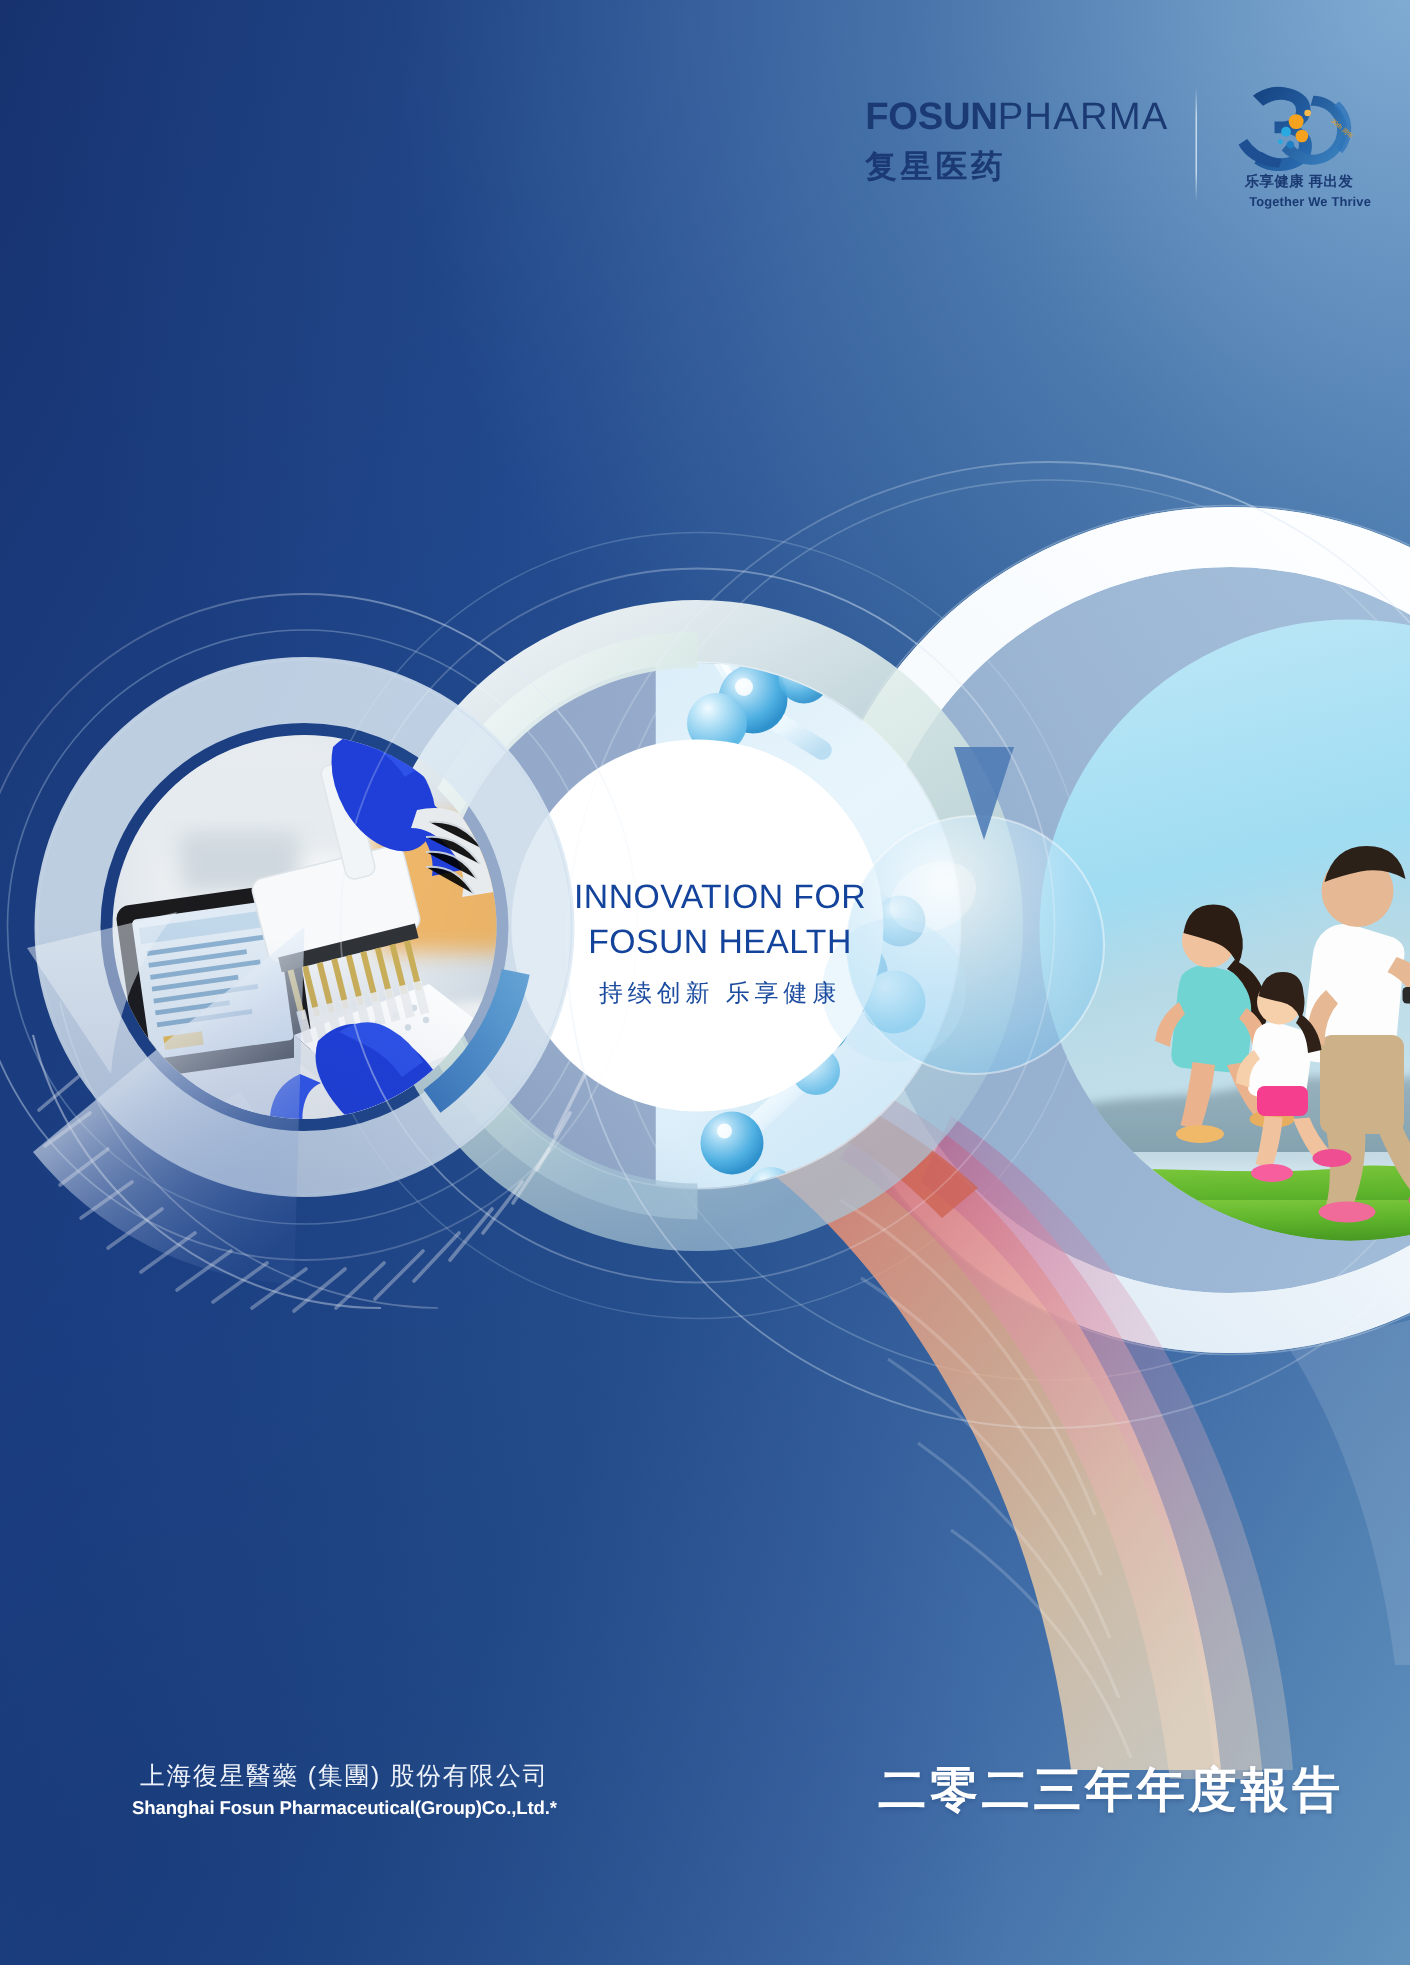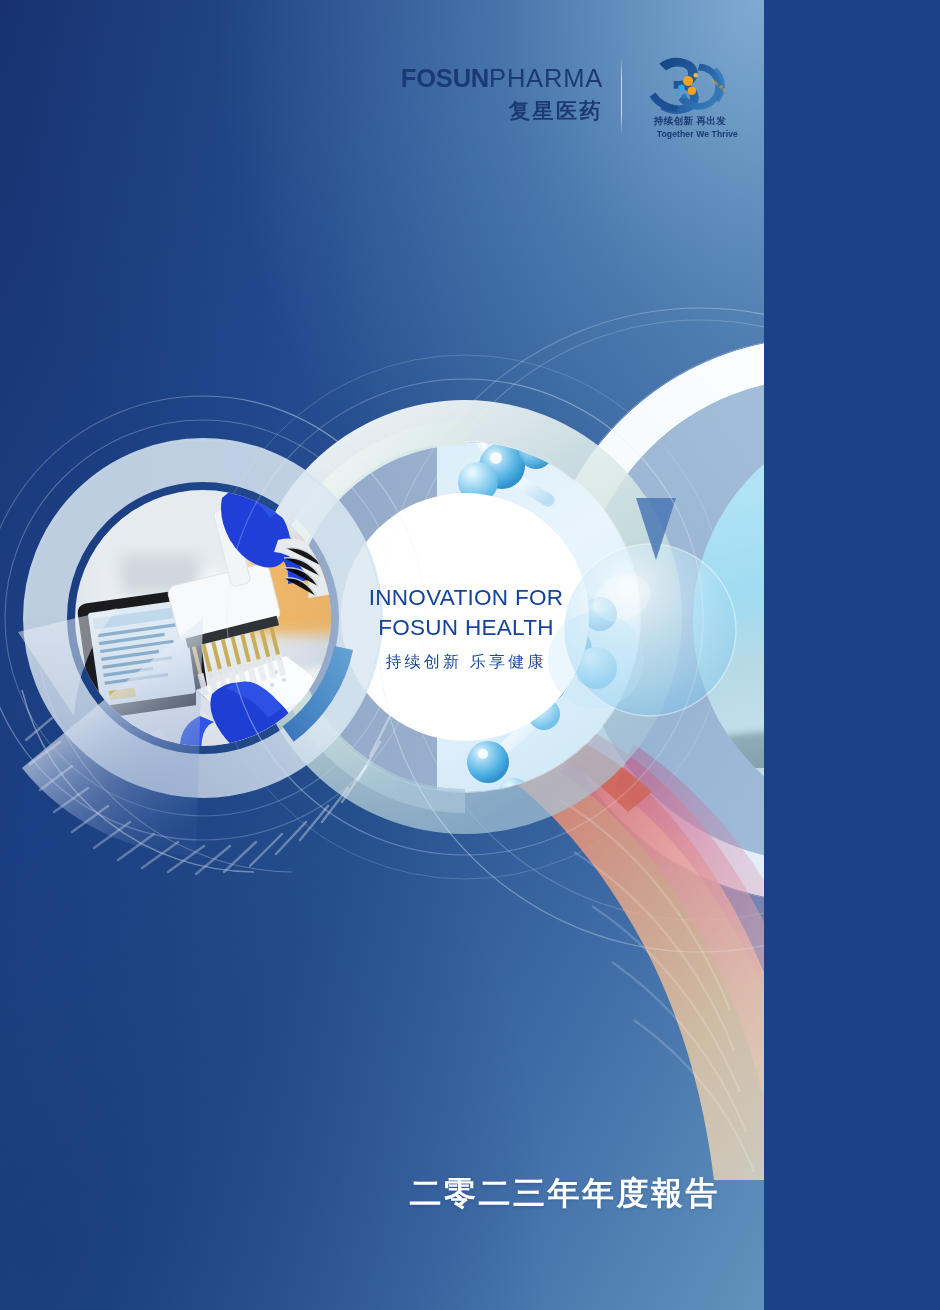--- a/index.html
+++ b/index.html
@@ -7,21 +7,21 @@
   body {
     font-family:"Liberation Sans", sans-serif;
     background:#1b4288;
     overflow:hidden;
     position:relative;
   }
 
   
   #cover {
     position:absolute; inset:0;
-    width:764px; height:1310px;
+    width:940px; height:1310px;
     overflow:hidden;
     background:
       radial-gradient(160% 120% at 100% 0%, rgba(132,176,214,0.95) 0%, rgba(104,153,197,0.55) 22%, rgba(55,104,166,0.18) 45%, rgba(26,63,135,0) 62%),
       linear-gradient(118deg, #17326f 0%, #1d4287 32%, #27518f 55%, #3f6ba6 76%, #6193bd 100%);
   }
   #cover::after{
     content:"";
     position:absolute; inset:0;
     background:radial-gradient(120% 90% at 6% 96%, rgba(18,48,110,0.55) 0%, rgba(18,48,110,0) 55%);
     pointer-events:none;
@@ -39,42 +39,42 @@
   .brand{ text-align:right; padding-right:18px; }
   .brand .wordmark{
     font-size:25.5px; line-height:1.0; letter-spacing:.2px;
     color:#1b3a73; white-space:nowrap;
   }
   .brand .wordmark b{ font-weight:bold; letter-spacing:-0.2px;}
   .brand .wordmark span.light{ font-weight:400; letter-spacing:.8px; }
   .brand .cn{
     font-size:21px; font-weight:bold; color:#1b3a73;
     letter-spacing:2.5px; margin-top:5px; white-space:nowrap;
-    text-align:right;
+    text-align:left;
   }
   .divider{
     width:1px; height:76px;
     background:linear-gradient(180deg, rgba(210,228,242,0) 0%, rgba(214,231,245,.85) 25%, rgba(214,231,245,.85) 75%, rgba(210,228,242,0) 100%);
     margin-right:20px;
   }
   .anniv{ width:96px; position:relative; }
   .anniv .mark{ height:62px; position:relative; }
   .anniv .cnline{
     font-size:9.5px; font-weight:bold; color:#1b3a73;
     letter-spacing:.4px; text-align:center; margin-top:1px; white-space:nowrap;
   }
   .anniv .enline{
     font-size:8.6px; font-weight:bold; color:#1b3a73;
     letter-spacing:.1px; text-align:right; white-space:nowrap; margin-top:1px;
   }
 
   
   .slogan{
     position:absolute; z-index:45;
-    left:366px; top:583px; width:200px;
+    left:380px; top:583px; width:200px;
     text-align:center;
   }
   .slogan .l1, .slogan .l2{
     font-size:22.5px; color:#14439b; letter-spacing:.3px;
     line-height:30px; white-space:nowrap;
   }
   .slogan .cn{
     margin-top:9px; font-size:16px; color:#1b4b9e;
     letter-spacing:3.2px; white-space:nowrap; font-weight:500;
   }
@@ -581,29 +581,33 @@
           <circle cx="48" cy="30" r="5.2" fill="#f5a31e"></circle>
           <circle cx="41" cy="37" r="3.4" fill="#2aa8e0"></circle>
           <circle cx="52" cy="40" r="4.4" fill="#f5a31e"></circle>
           <circle cx="44" cy="46" r="2.6" fill="#1e7fc2"></circle>
           <circle cx="56" cy="24" r="2.3" fill="#f7b94a"></circle>
           <circle cx="37" cy="44" r="1.7" fill="#2aa8e0"></circle>
 
           <text x="72" y="30" font-family="Liberation Sans, sans-serif" font-size="4.4" fill="#f5a31e" transform="rotate(40 72 30)">30th 周年</text>
         </svg>
       </div>
-      <div class="cnline">持续创新  再出发</div>
+      <div class="cnline">乐享健康  再出发</div>
       <div class="enline">Together We Thrive</div>
     </div>
   </div>
 
   <div class="slogan">
     <div class="l1">INNOVATION FOR</div>
     <div class="l2">FOSUN HEALTH</div>
     <div class="cn">持续创新  乐享健康</div>
   </div>
 
+  <div class="footer-left">
+    <div class="cn">上海復星醫藥 (集團) 股份有限公司</div>
+    <div class="en">Shanghai Fosun Pharmaceutical(Group)Co.,Ltd.*</div>
+  </div>
 
   <div class="footer-right">
     <div class="title">二零二三年年度報告</div>
   </div>
 
 </div>
 
 </body></html>

